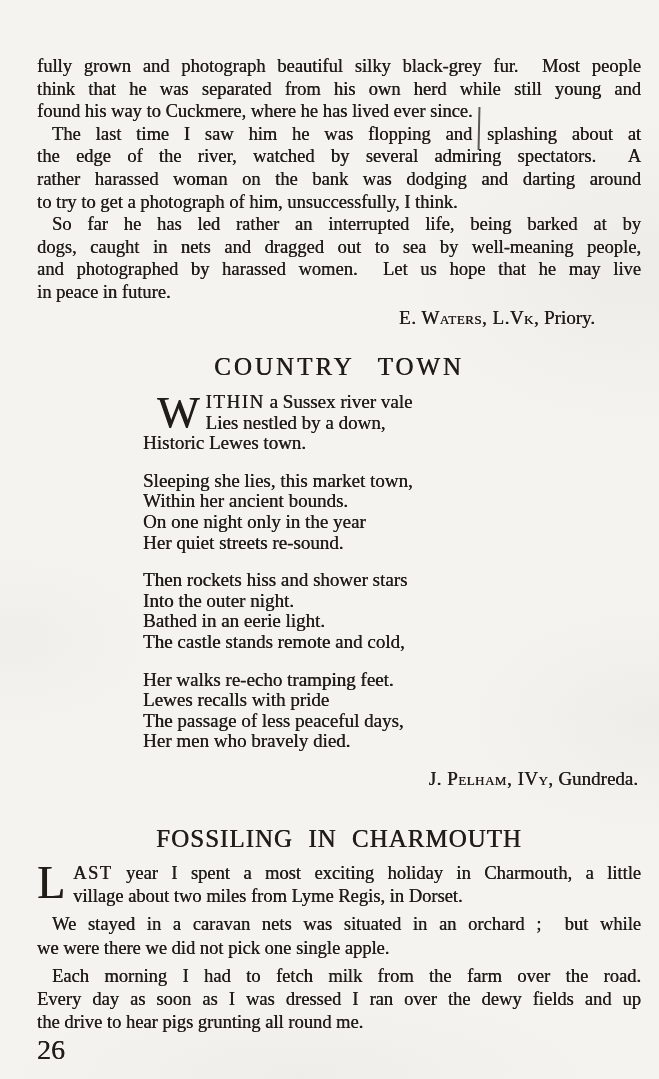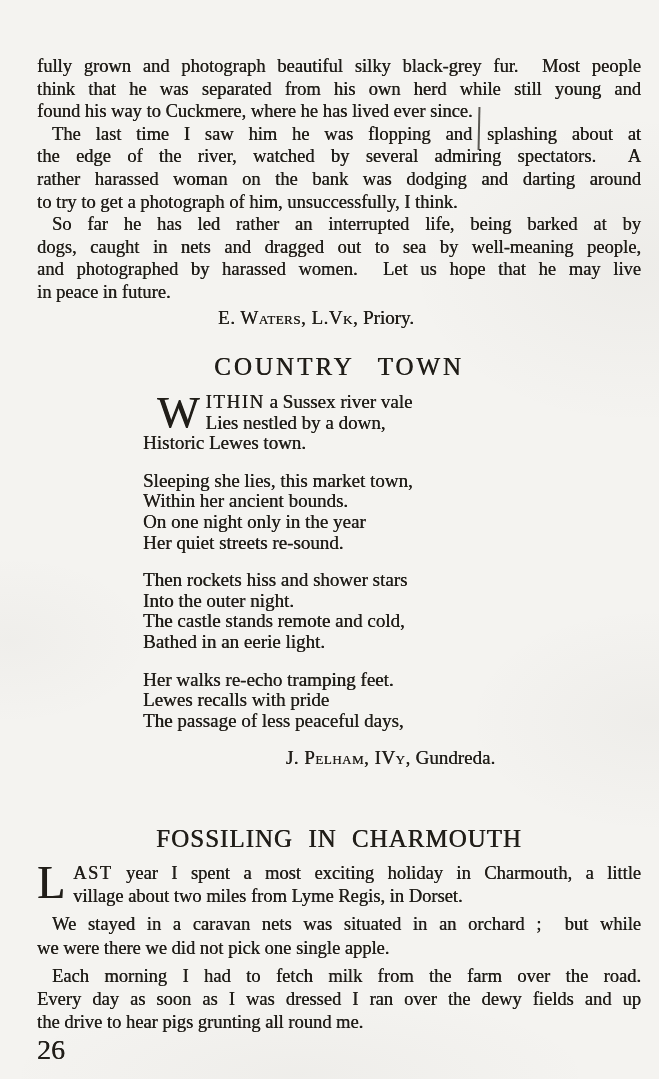--- a/index.html
+++ b/index.html
@@ -15,21 +15,21 @@
       radial-gradient(ellipse 200px 120px at 10px 640px, rgba(110,105,95,0.035), transparent 70%),
       linear-gradient(#f4f3f0,#f4f3f0);
   }
   .line { white-space:pre-wrap; }
   .jl { text-align:justify; text-align-last:justify; text-justify:inter-word; }
   .block { position:absolute; }
   .article-top { left:37px; top:55px; width:604px; font-size:18.5px; line-height:22.6px; }
   .article-bottom { left:37px; top:862px; width:604px; font-size:18.5px; line-height:23.2px; }
   .article-bottom .para + .para { margin-top:5px; }
   .para.indent .line:first-child { text-indent:15px; }
-  .sig { text-align:center; font-size:19px; white-space:pre; }
+  .sig { text-align:right; font-size:19px; white-space:pre; }
   .sc { font-variant:small-caps; letter-spacing:0.5px; }
   .sig1 { margin-top:3px; padding-right:46px; }
   .sig2 { margin-top:9px; padding-right:2px; }
   .title {
     position:absolute; left:37px; width:604px; margin:0;
     text-align:center; font-weight:normal; font-size:25px; line-height:38px;
     text-shadow:0.5px 0 0 currentColor;
   }
   .poem-title { top:348px; letter-spacing:3px; word-spacing:15px; }
   .article-title { top:820px; letter-spacing:1px; word-spacing:8px; }
@@ -89,27 +89,28 @@
     </div>
     <div class="stanza">
         <div class="line">Sleeping she lies, this market town,</div>
         <div class="line">Within her ancient bounds.</div>
         <div class="line">On one night only in the year</div>
         <div class="line">Her quiet streets re-sound.</div>
       </div>
     <div class="stanza">
         <div class="line">Then rockets hiss and shower stars</div>
         <div class="line">Into the outer night.</div>
+        <div class="line">Bathed in an eerie light.</div>
         <div class="line">The castle stands remote and cold,</div>
-        <div class="line">Bathed in an eerie light.</div>
       </div>
     <div class="stanza">
         <div class="line">Her walks re-echo tramping feet.</div>
         <div class="line">Lewes recalls with pride</div>
         <div class="line">The passage of less peaceful days,</div>
+        <div class="line">Her men who bravely died.</div>
       </div>
     <div class="sig sig2"><span class="sc">J. Pelham, IVy,</span><span> Gundreda.</span></div>
   </section>
 
   <h1 class="title article-title">FOSSILING IN CHARMOUTH</h1>
 
   <section class="block article-bottom">
     <div class="para has-drop">
       <span class="dropcap dropcap-l">L</span>
       <div class="line jl"><span class="opener">AST</span><span> year I spent a most exciting holiday in Charmouth, a little</span></div>

